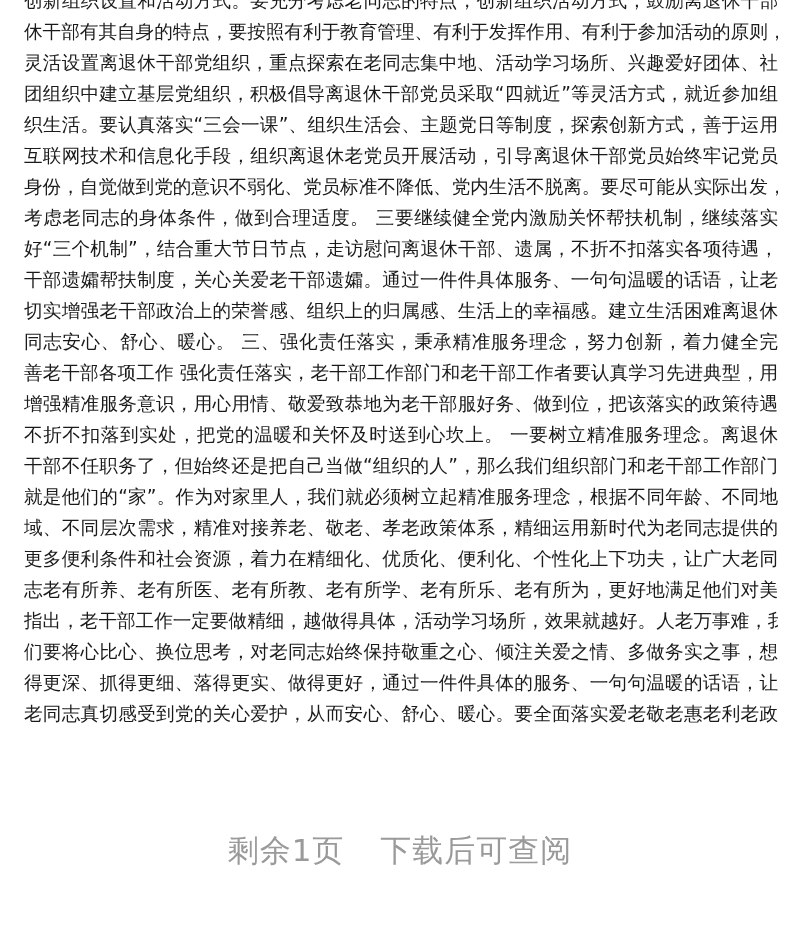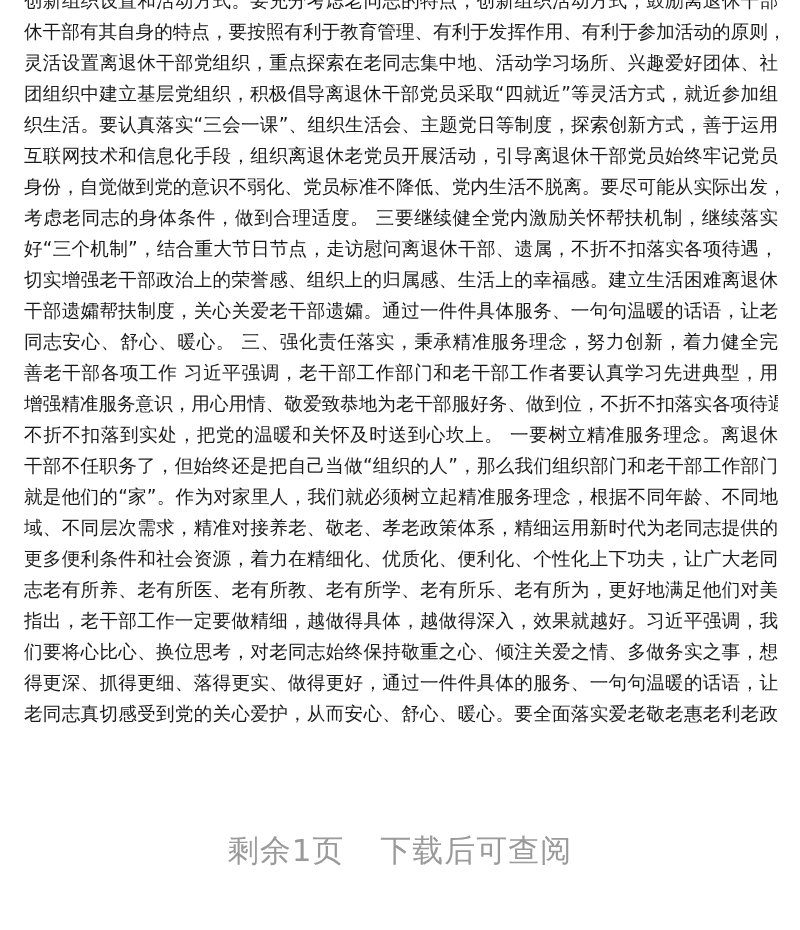--- a/index.html
+++ b/index.html
@@ -62,32 +62,32 @@
   <div class="text-body">
     <span class="line">创新组织设置和活动方式。要充分考虑老同志的特点，创新组织活动方式，鼓励离退休干部</span>
     <span class="line">休干部有其自身的特点，要按照有利于教育管理、有利于发挥作用、有利于参加活动的原则，</span>
     <span class="line">灵活设置离退休干部党组织，重点探索在老同志集中地、活动学习场所、兴趣爱好团体、社</span>
     <span class="line">团组织中建立基层党组织，积极倡导离退休干部党员采取“四就近”等灵活方式，就近参加组</span>
     <span class="line">织生活。要认真落实“三会一课”、组织生活会、主题党日等制度，探索创新方式，善于运用</span>
     <span class="line">互联网技术和信息化手段，组织离退休老党员开展活动，引导离退休干部党员始终牢记党员</span>
     <span class="line">身份，自觉做到党的意识不弱化、党员标准不降低、党内生活不脱离。要尽可能从实际出发，</span>
     <span class="line">考虑老同志的身体条件，做到合理适度。 三要继续健全党内激励关怀帮扶机制，继续落实</span>
     <span class="line">好“三个机制”，结合重大节日节点，走访慰问离退休干部、遗属，不折不扣落实各项待遇，</span>
+    <span class="line">干部遗孀帮扶制度，关心关爱老干部遗孀。通过一件件具体服务、一句句温暖的话语，让老</span>
     <span class="line">切实增强老干部政治上的荣誉感、组织上的归属感、生活上的幸福感。建立生活困难离退休</span>
-    <span class="line">干部遗孀帮扶制度，关心关爱老干部遗孀。通过一件件具体服务、一句句温暖的话语，让老</span>
     <span class="line">同志安心、舒心、暖心。 三、强化责任落实，秉承精准服务理念，努力创新，着力健全完</span>
-    <span class="line">善老干部各项工作 习近平强调，老干部工作部门和老干部工作者要认真学习先进典型，用</span>
-    <span class="line">增强精准服务意识，用心用情、敬爱致恭地为老干部服好务、做到位，不折不扣落实各项待遇</span>
+    <span class="line">善老干部各项工作 强化责任落实，老干部工作部门和老干部工作者要认真学习先进典型，用</span>
+    <span class="line">增强精准服务意识，用心用情、敬爱致恭地为老干部服好务、做到位，把该落实的政策待遇</span>
     <span class="line">不折不扣落到实处，把党的温暖和关怀及时送到心坎上。 一要树立精准服务理念。离退休</span>
     <span class="line">干部不任职务了，但始终还是把自己当做“组织的人”，那么我们组织部门和老干部工作部门</span>
     <span class="line">就是他们的“家”。作为对家里人，我们就必须树立起精准服务理念，根据不同年龄、不同地</span>
     <span class="line">域、不同层次需求，精准对接养老、敬老、孝老政策体系，精细运用新时代为老同志提供的</span>
     <span class="line">更多便利条件和社会资源，着力在精细化、优质化、便利化、个性化上下功夫，让广大老同</span>
     <span class="line">志老有所养、老有所医、老有所教、老有所学、老有所乐、老有所为，更好地满足他们对美</span>
-    <span class="line">指出，老干部工作一定要做精细，越做得具体，越做得深入，效果就越好。习近平强调，我</span>
+    <span class="line">指出，老干部工作一定要做精细，越做得具体，活动学习场所，效果就越好。人老万事难，我</span>
     <span class="line">们要将心比心、换位思考，对老同志始终保持敬重之心、倾注关爱之情、多做务实之事，想</span>
     <span class="line">得更深、抓得更细、落得更实、做得更好，通过一件件具体的服务、一句句温暖的话语，让</span>
     <span class="line">老同志真切感受到党的关心爱护，从而安心、舒心、暖心。要全面落实爱老敬老惠老利老政</span>
 
   </div>
 </div>
 
 <div class="footer-notice">
   <span>剩余1页</span><span class="gap"></span><span>下载后可查阅</span>
 </div>

